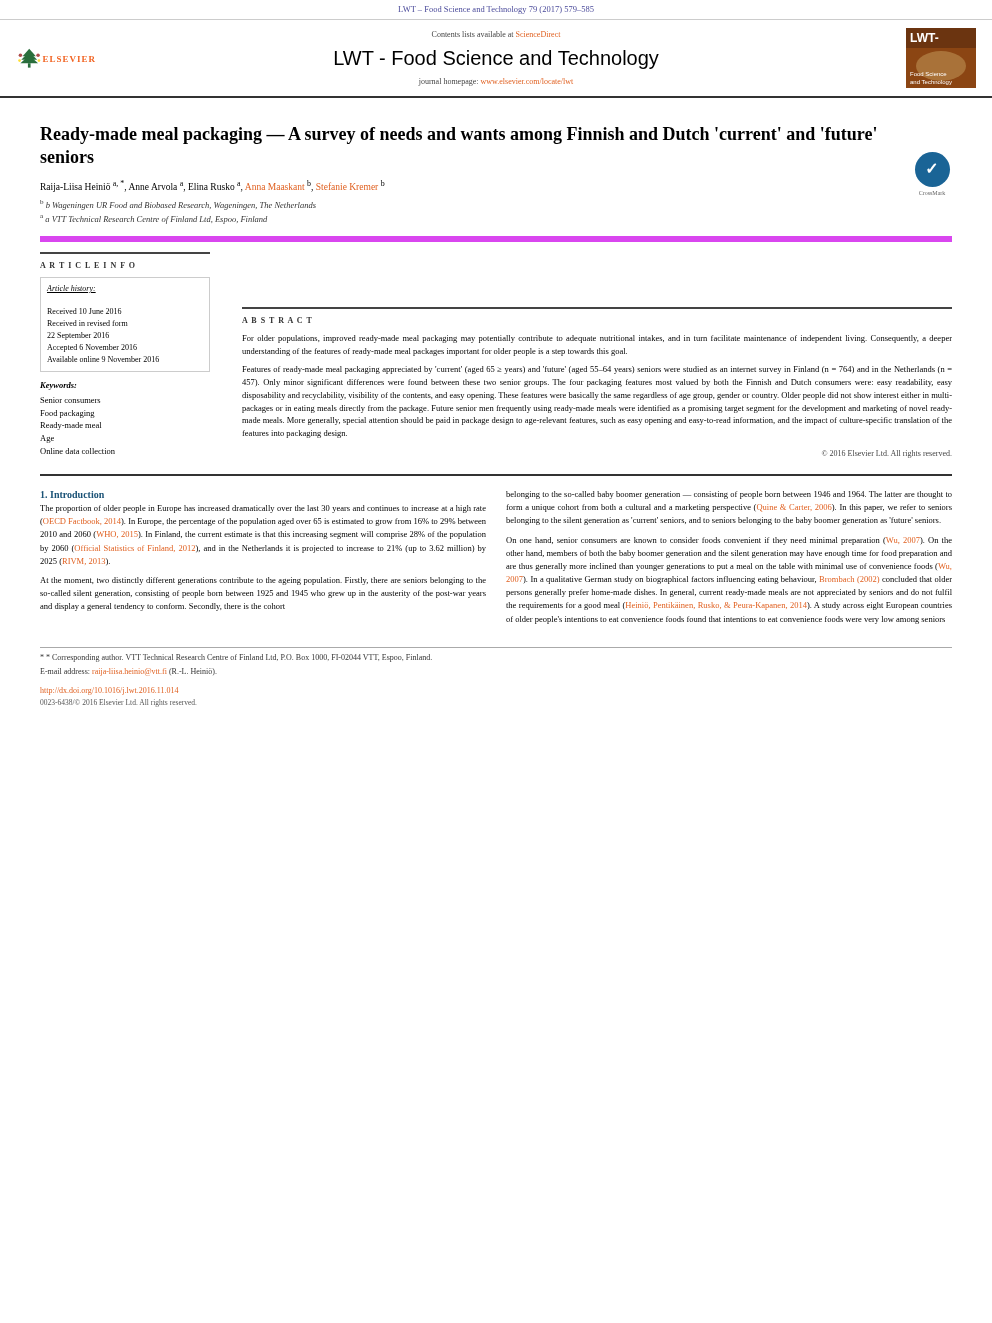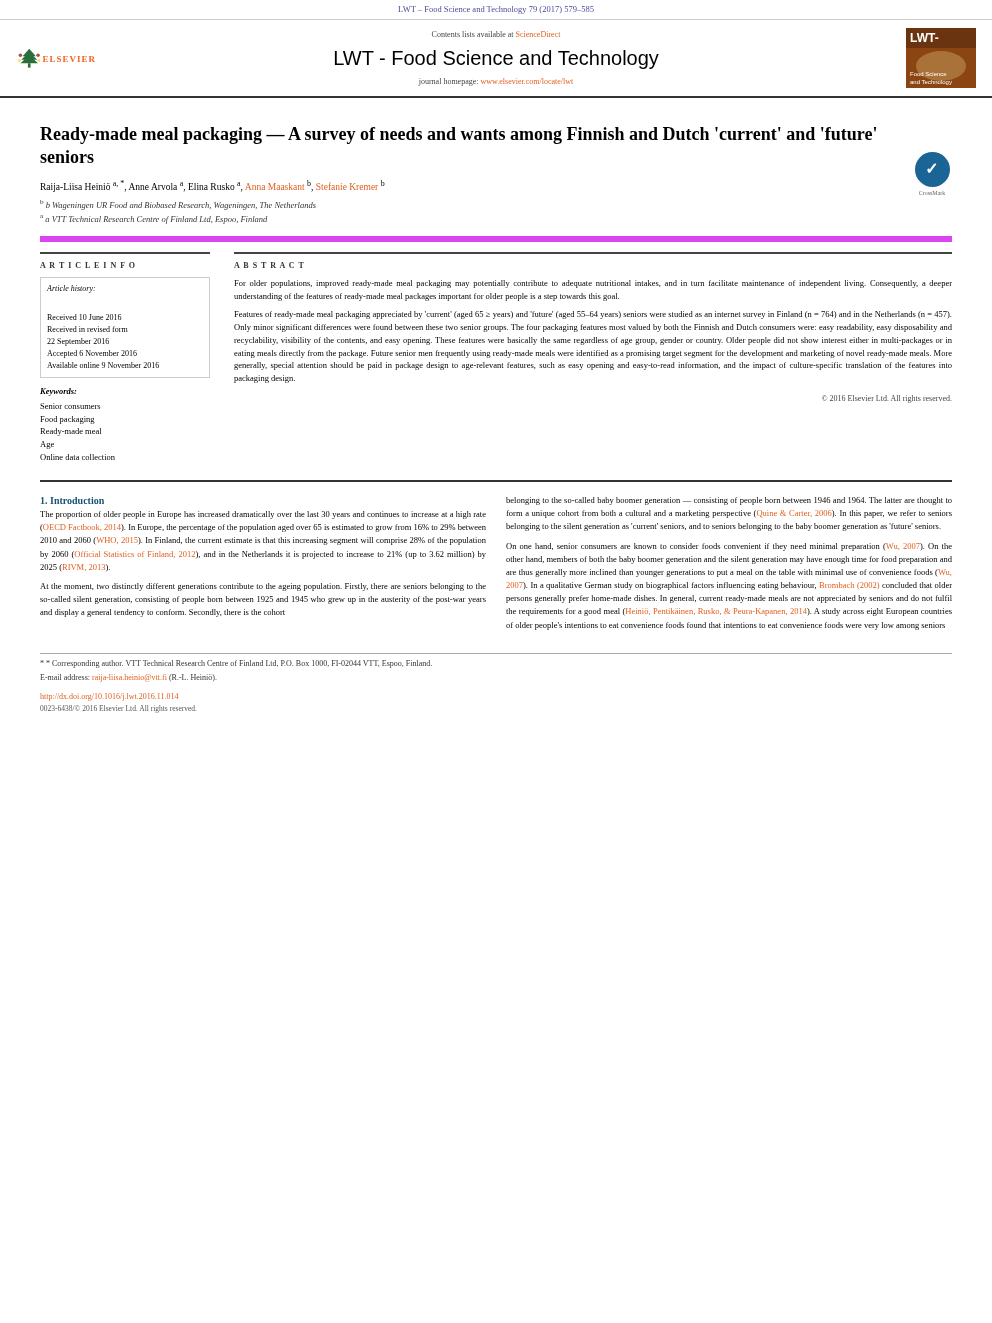--- a/index.html
+++ b/index.html
@@ -156,22 +156,23 @@
     .crossmark-label {
       font-size: 6px;
       color: #666;
       margin-top: 2px;
       text-align: center;
     }
 
     
     .article-body {
       display: flex;
-      gap: 24px;
+      gap: 32px;
       margin-top: 10px;
+      align-items: flex-end;
     }
 
     
     .article-info-col {
       width: 170px;
       flex-shrink: 0;
       border-top: 2px solid #444;
       padding-top: 6px;
     }
     .section-label {
@@ -183,21 +184,22 @@
     }
     .info-box {
       border: 1px solid #ccc;
       padding: 5px 6px;
       margin-bottom: 8px;
       font-size: 8px;
       line-height: 1.5;
     }
     .info-box-title {
       font-style: italic;
-      margin-bottom: 17px;
+      margin-bottom: 11px;
+      text-decoration: underline;
     }
 
     .keywords-section {
       margin-top: 4px;
     }
     .keywords-title {
       font-style: italic;
       font-size: 8.5px;
       font-weight: bold;
       margin-bottom: 3px;

